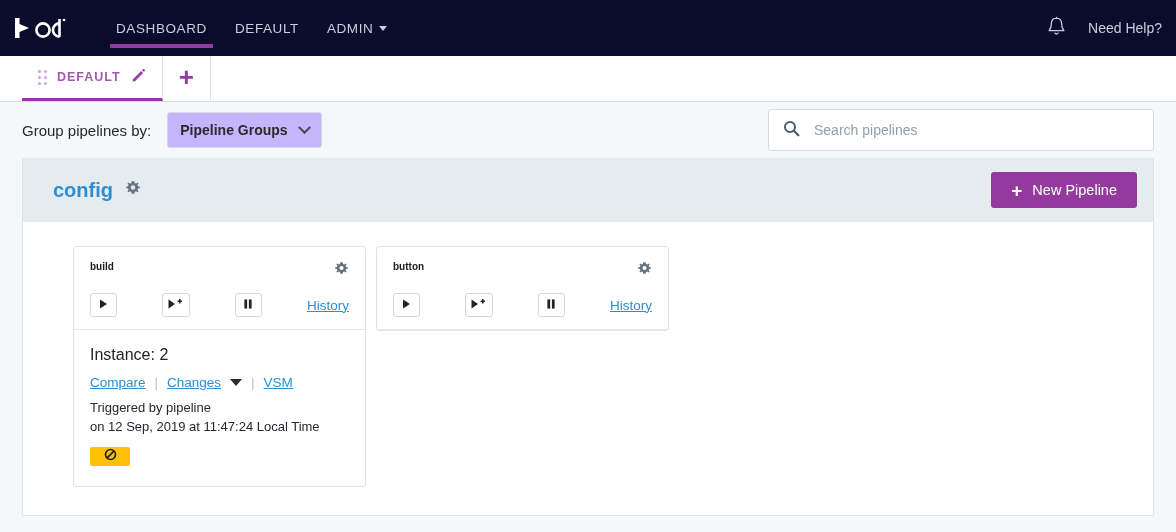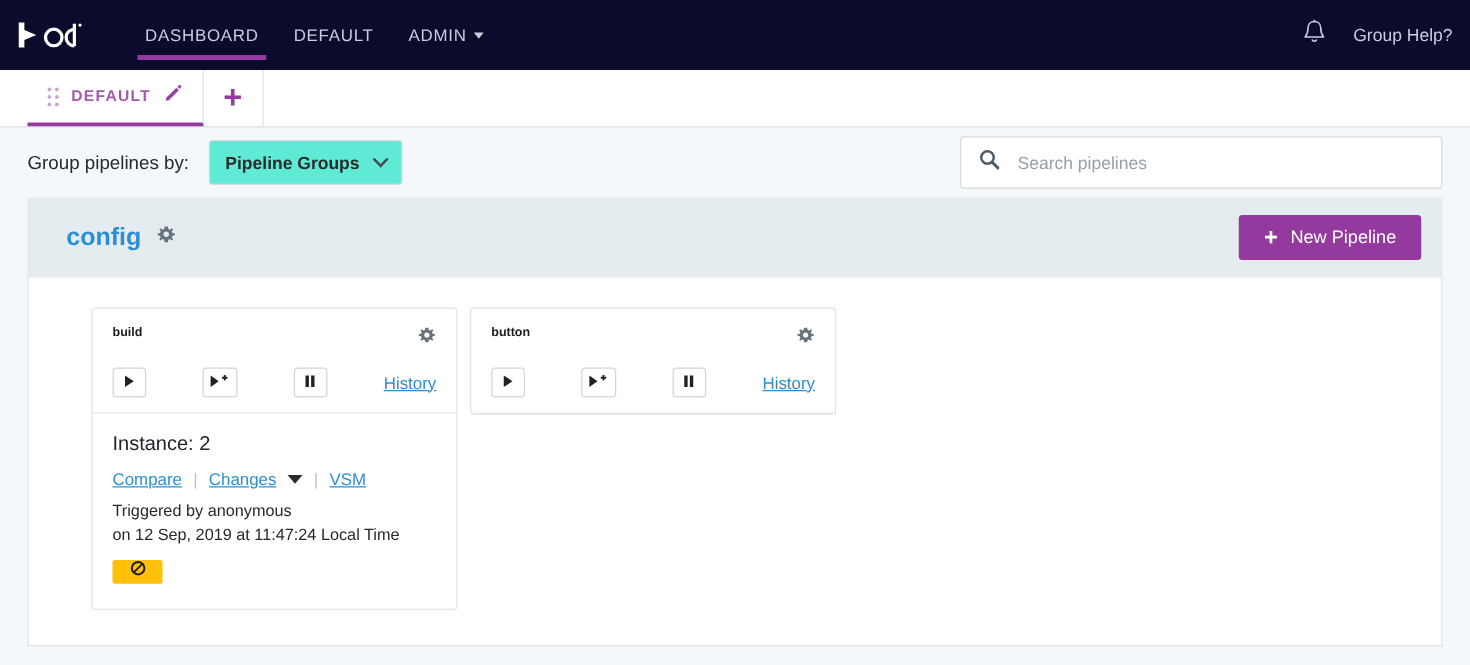--- a/index.html
+++ b/index.html
@@ -115,21 +115,21 @@
     height: 56px;
     display: flex;
     align-items: center;
     padding: 0 22px;
   }
   .group-by-label { font-size: 15px; color: #26282e; }
   .select-box {
     margin-left: 16px;
     height: 36px;
     min-width: 155px;
-    background: #5eead4;
+    background: #c4b5fd;
     border: 1px solid #d6dbdf;
     border-radius: 3px;
     display: flex;
     align-items: center;
     justify-content: space-between;
     gap: 12px;
     padding: 0 12px;
     font-size: 14px;
     font-weight: bold;
     color: #2b2b2b;
@@ -308,21 +308,21 @@
   </div>
 
   <div class="nav-right">
     <span class="bell">
       <svg width="19" height="21" viewBox="0 0 19 21">
         <path d="M9.5 2.2 C6.2 2.2 4.4 4.6 4.4 7.6 C4.4 11.4 3.1 13.4 2.1 14.6 L16.9 14.6 C15.9 13.4 14.6 11.4 14.6 7.6 C14.6 4.6 12.8 2.2 9.5 2.2 Z" fill="none" stroke="#c9cede" stroke-width="1.3" stroke-linejoin="round"></path>
         <path d="M9.5 2.2 L9.5 0.8" stroke="#c9cede" stroke-width="1.3"></path>
         <path d="M7.6 16.6 A2 2 0 0 0 11.4 16.6" fill="none" stroke="#c9cede" stroke-width="1.3"></path>
       </svg>
     </span>
-    <a class="need-help">Group Help?</a>
+    <a class="need-help">Need Help?</a>
   </div>
 </div>
 
 <div class="tabstrip">
   <div class="tab">
     <span class="drag-dots">
       <i></i>
         <i></i>
         <i></i>
         <i></i>
@@ -416,21 +416,21 @@
         <div class="instance">Instance: 2</div>
         <div class="links-row">
           <a>Compare</a>
           <span class="divider-pipe">|</span>
           <a>Changes</a>
           <i class="tri-down"></i>
           <span class="divider-pipe">|</span>
           <a>VSM</a>
         </div>
         <div class="trig">
-          <div>Triggered by anonymous</div>
+          <div>Triggered by pipeline</div>
           <div>on 12 Sep, 2019 at 11:47:24 Local Time</div>
         </div>
         <div class="status-badge">
           <span>
             <svg width="13" height="13" viewBox="0 0 13 13">
               <circle cx="6.5" cy="6.5" r="5" fill="none" stroke="#1f1f1f" stroke-width="1.6"></circle>
               <path d="M3.1 9.9 L9.9 3.1" stroke="#1f1f1f" stroke-width="1.6"></path>
             </svg>
           </span>
         </div>

